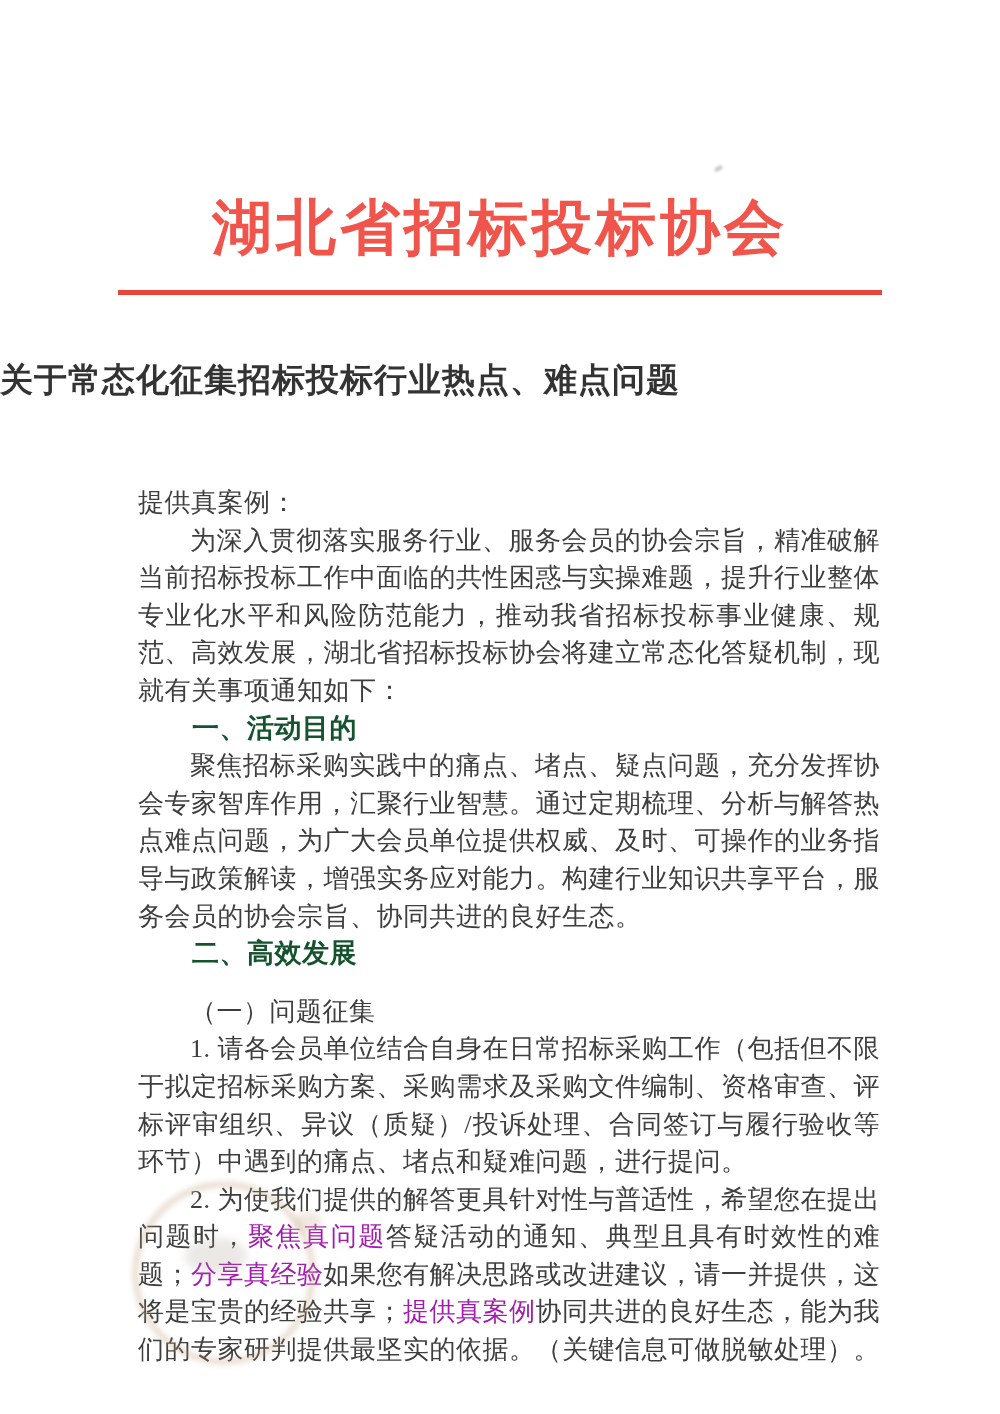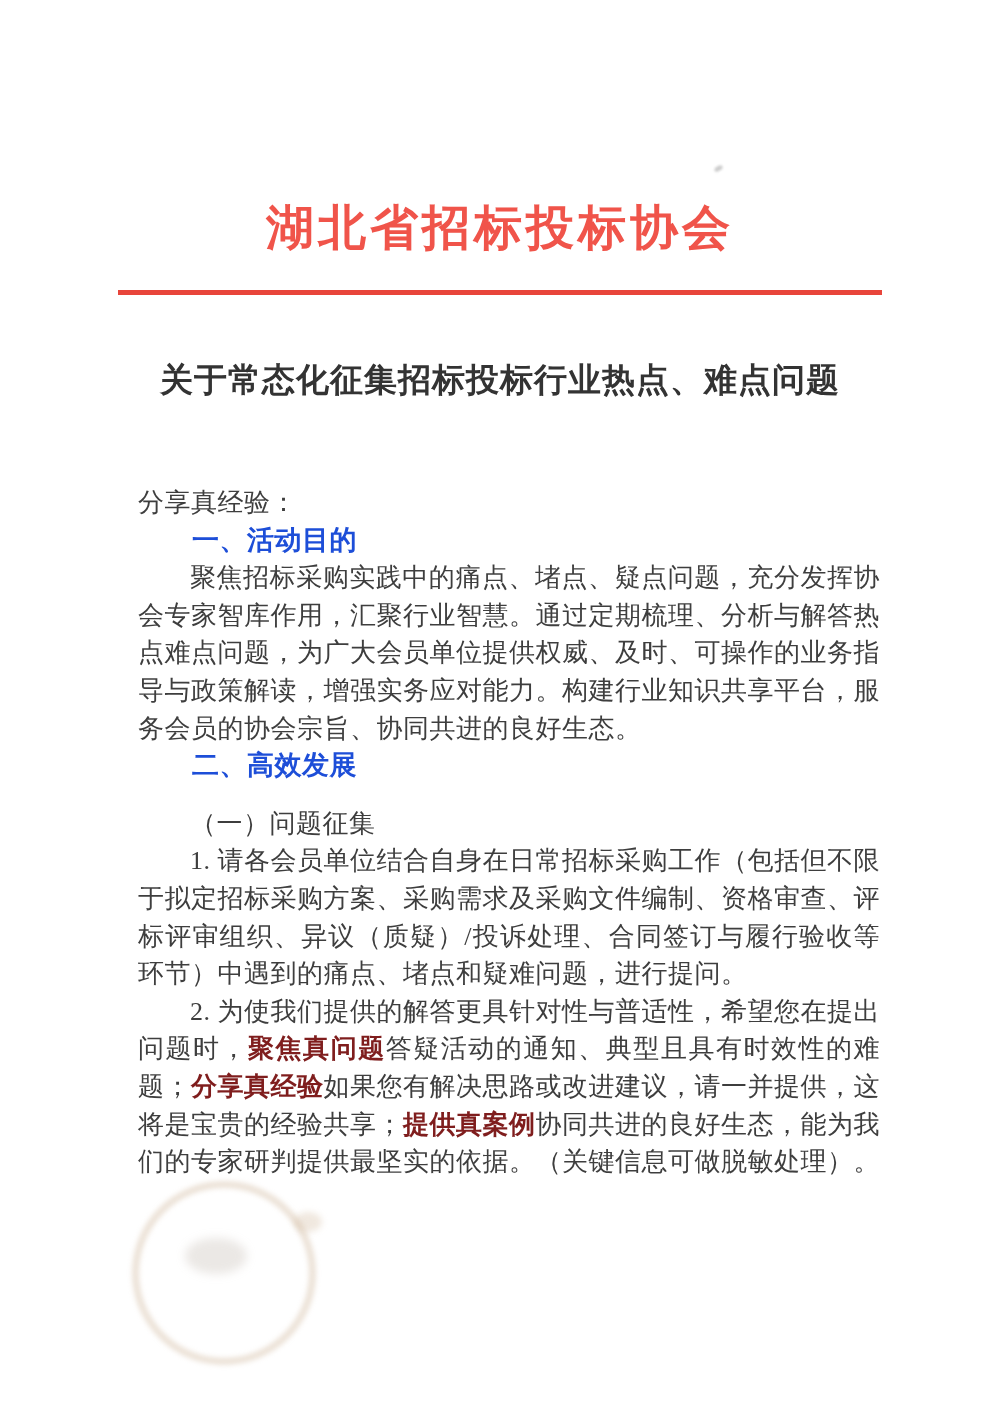--- a/index.html
+++ b/index.html
@@ -7,37 +7,36 @@
     position:relative;
     width:1000px;
     height:1414px;
     background:#ffffff;
     overflow:hidden;
     font-family:"Liberation Serif", serif;
   }
   
   .letterhead { padding-top:188px; text-align:center; }
   .org-name {
-    font-size:48px;
+    font-size:60px;
     line-height:80px;
     font-weight:bold;
     color:#f0544a;
     letter-spacing:4px;
     white-space:nowrap;
   }
   .red-rule {
     width:764px;
     height:5px;
     background:#e8453b;
     margin:22px auto 0 auto;
   }
   
   .doc-title {
     margin:58px 0 0 0;
-    text-align:center;
     font-size:33px;
     font-weight:bold;
     color:#333333;
     line-height:54px;
     letter-spacing:1px;
   }
   .doc-title span { display:block; }
   
   .doc-body {
     position:absolute;
@@ -48,25 +47,25 @@
     line-height:37.6px;
     color:#3e3e3e;
     text-align:justify;
     letter-spacing:0.5px;
   }
   .doc-body p { margin:0; text-indent:2em; }
   p.salutation { text-indent:0; }
   p.heading-sans {
     font-family:"Liberation Sans", sans-serif;
     font-weight:bold;
-    color:#1d4ed8;
+    color:#14532d;
     font-size:27px;
   }
   p.subheading { font-weight:normal;margin-top:20px; }
-  .doc-body strong { font-weight:bold; color:#7f1d1d; }
+  .doc-body strong { font-weight:normal; color:#a21caf; }
   
   .stain-ring {
     position:absolute;
     left:132px; top:1181px;
     width:170px; height:170px;
     border-radius:50%;
     border:7px solid rgba(193,158,122,0.30);
     filter:blur(2.5px);
     pointer-events:none;
   }
@@ -107,22 +106,23 @@
   <header class="letterhead">
     <div class="org-name">湖北省招标投标协会</div>
     <div class="red-rule"></div>
   </header>
 
   <h1 class="doc-title">
     <span>关于常态化征集招标投标行业热点、难点问题</span>
   </h1>
 
   <main class="doc-body">
-    <p class="salutation">分享真经验：</p>
+    <p class="salutation">提供真案例：</p>
 
+    <p>为深入贯彻落实服务行业、服务会员的协会宗旨，精准破解当前招标投标工作中面临的共性困惑与实操难题，提升行业整体专业化水平和风险防范能力，推动我省招标投标事业健康、规范、高效发展，湖北省招标投标协会将建立常态化答疑机制，现就有关事项通知如下：</p>
 
     <p class="heading-sans">一、活动目的</p>
 
     <p>聚焦招标采购实践中的痛点、堵点、疑点问题，充分发挥协会专家智库作用，汇聚行业智慧。通过定期梳理、分析与解答热点难点问题，为广大会员单位提供权威、及时、可操作的业务指导与政策解读，增强实务应对能力。构建行业知识共享平台，服务会员的协会宗旨、协同共进的良好生态。</p>
 
     <p class="heading-sans">二、高效发展</p>
 
     <p class="subheading">（一）问题征集</p>
 
     <p>1. 请各会员单位结合自身在日常招标采购工作（包括但不限于拟定招标采购方案、采购需求及采购文件编制、资格审查、评标评审组织、异议（质疑）/投诉处理、合同签订与履行验收等环节）中遇到的痛点、堵点和疑难问题，进行提问。</p>

